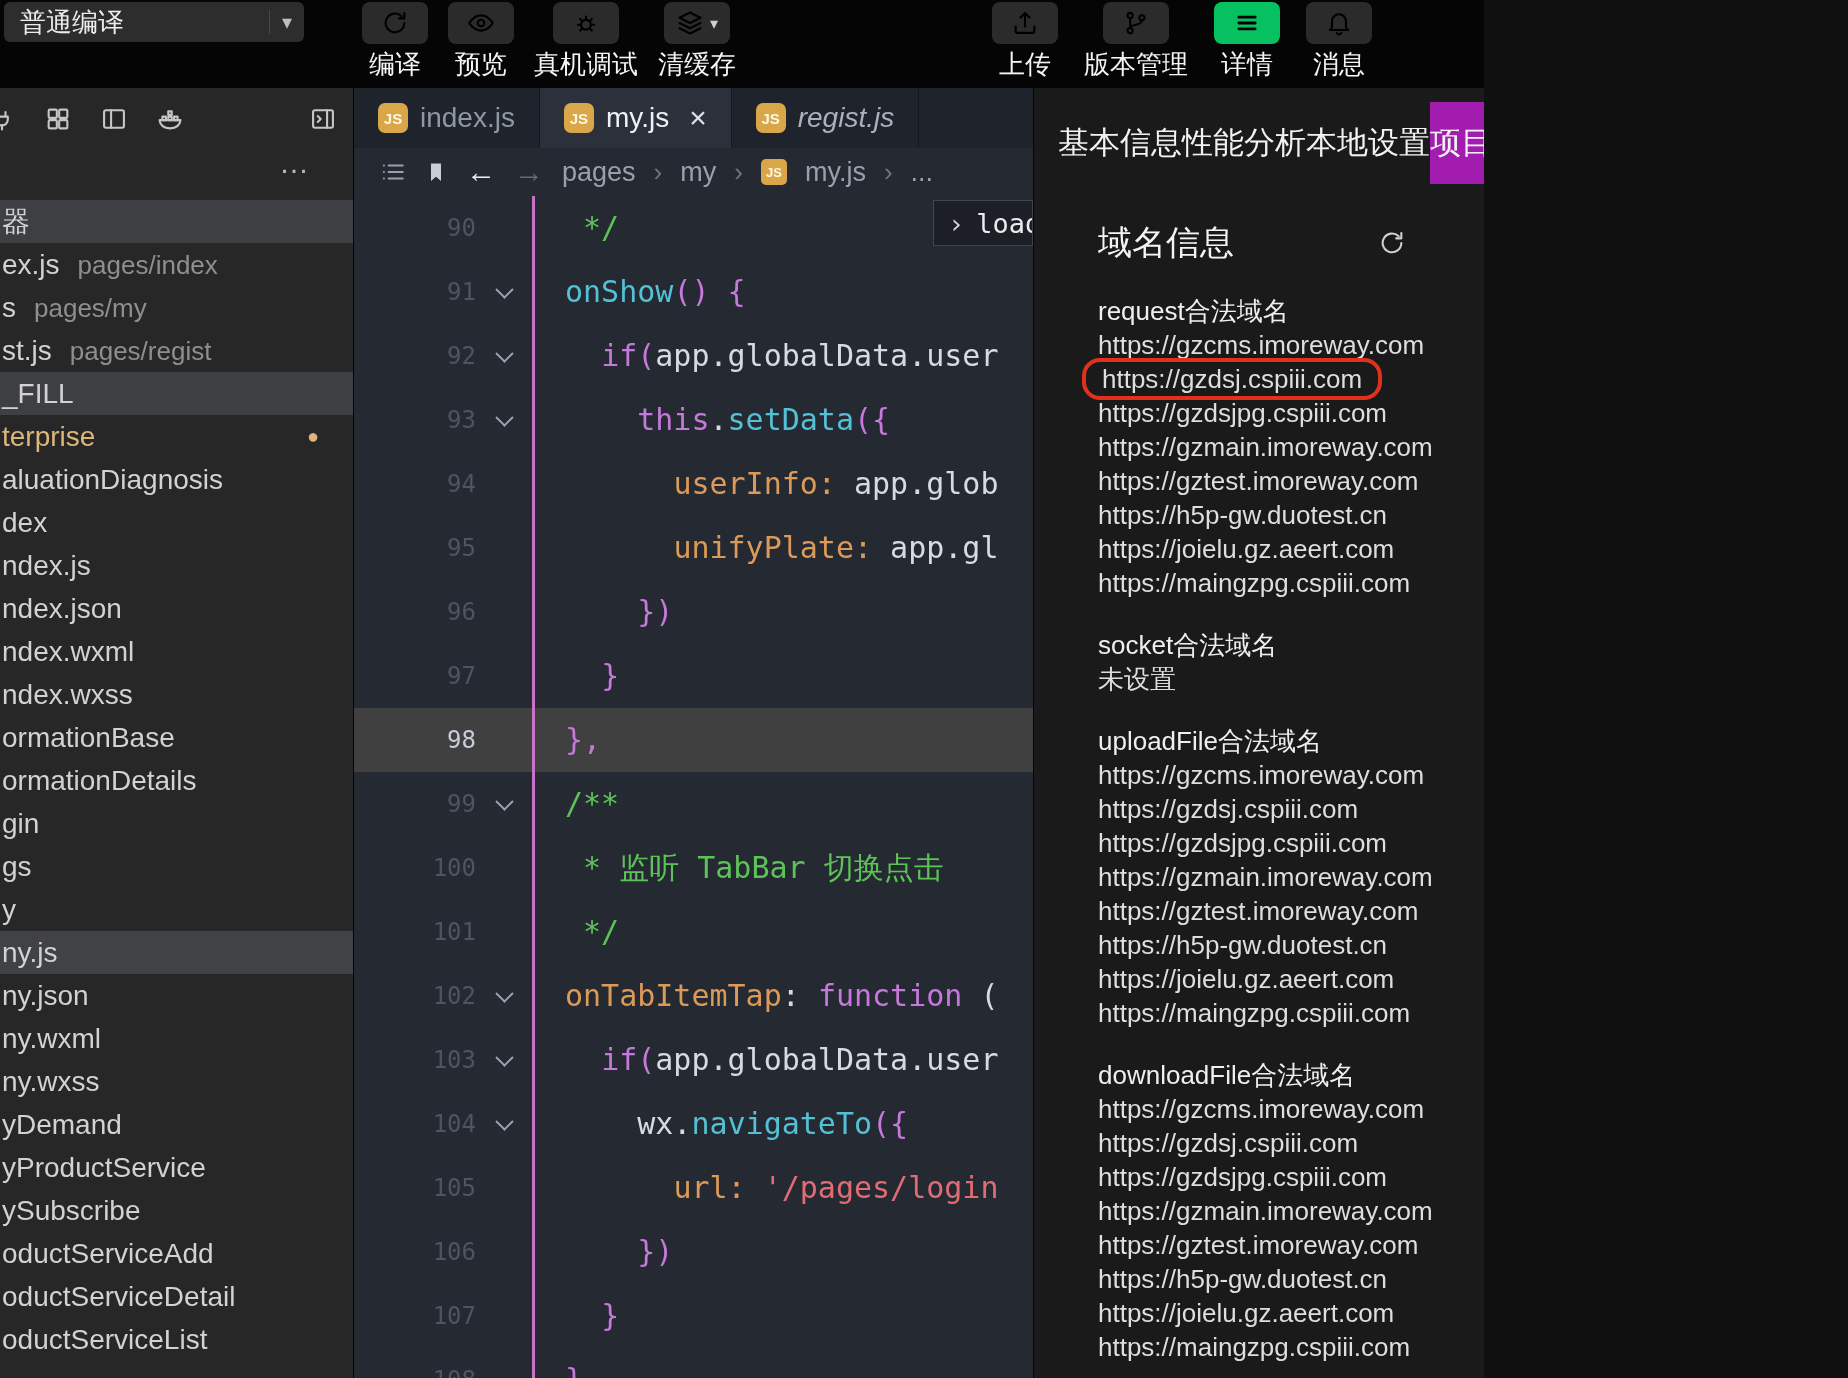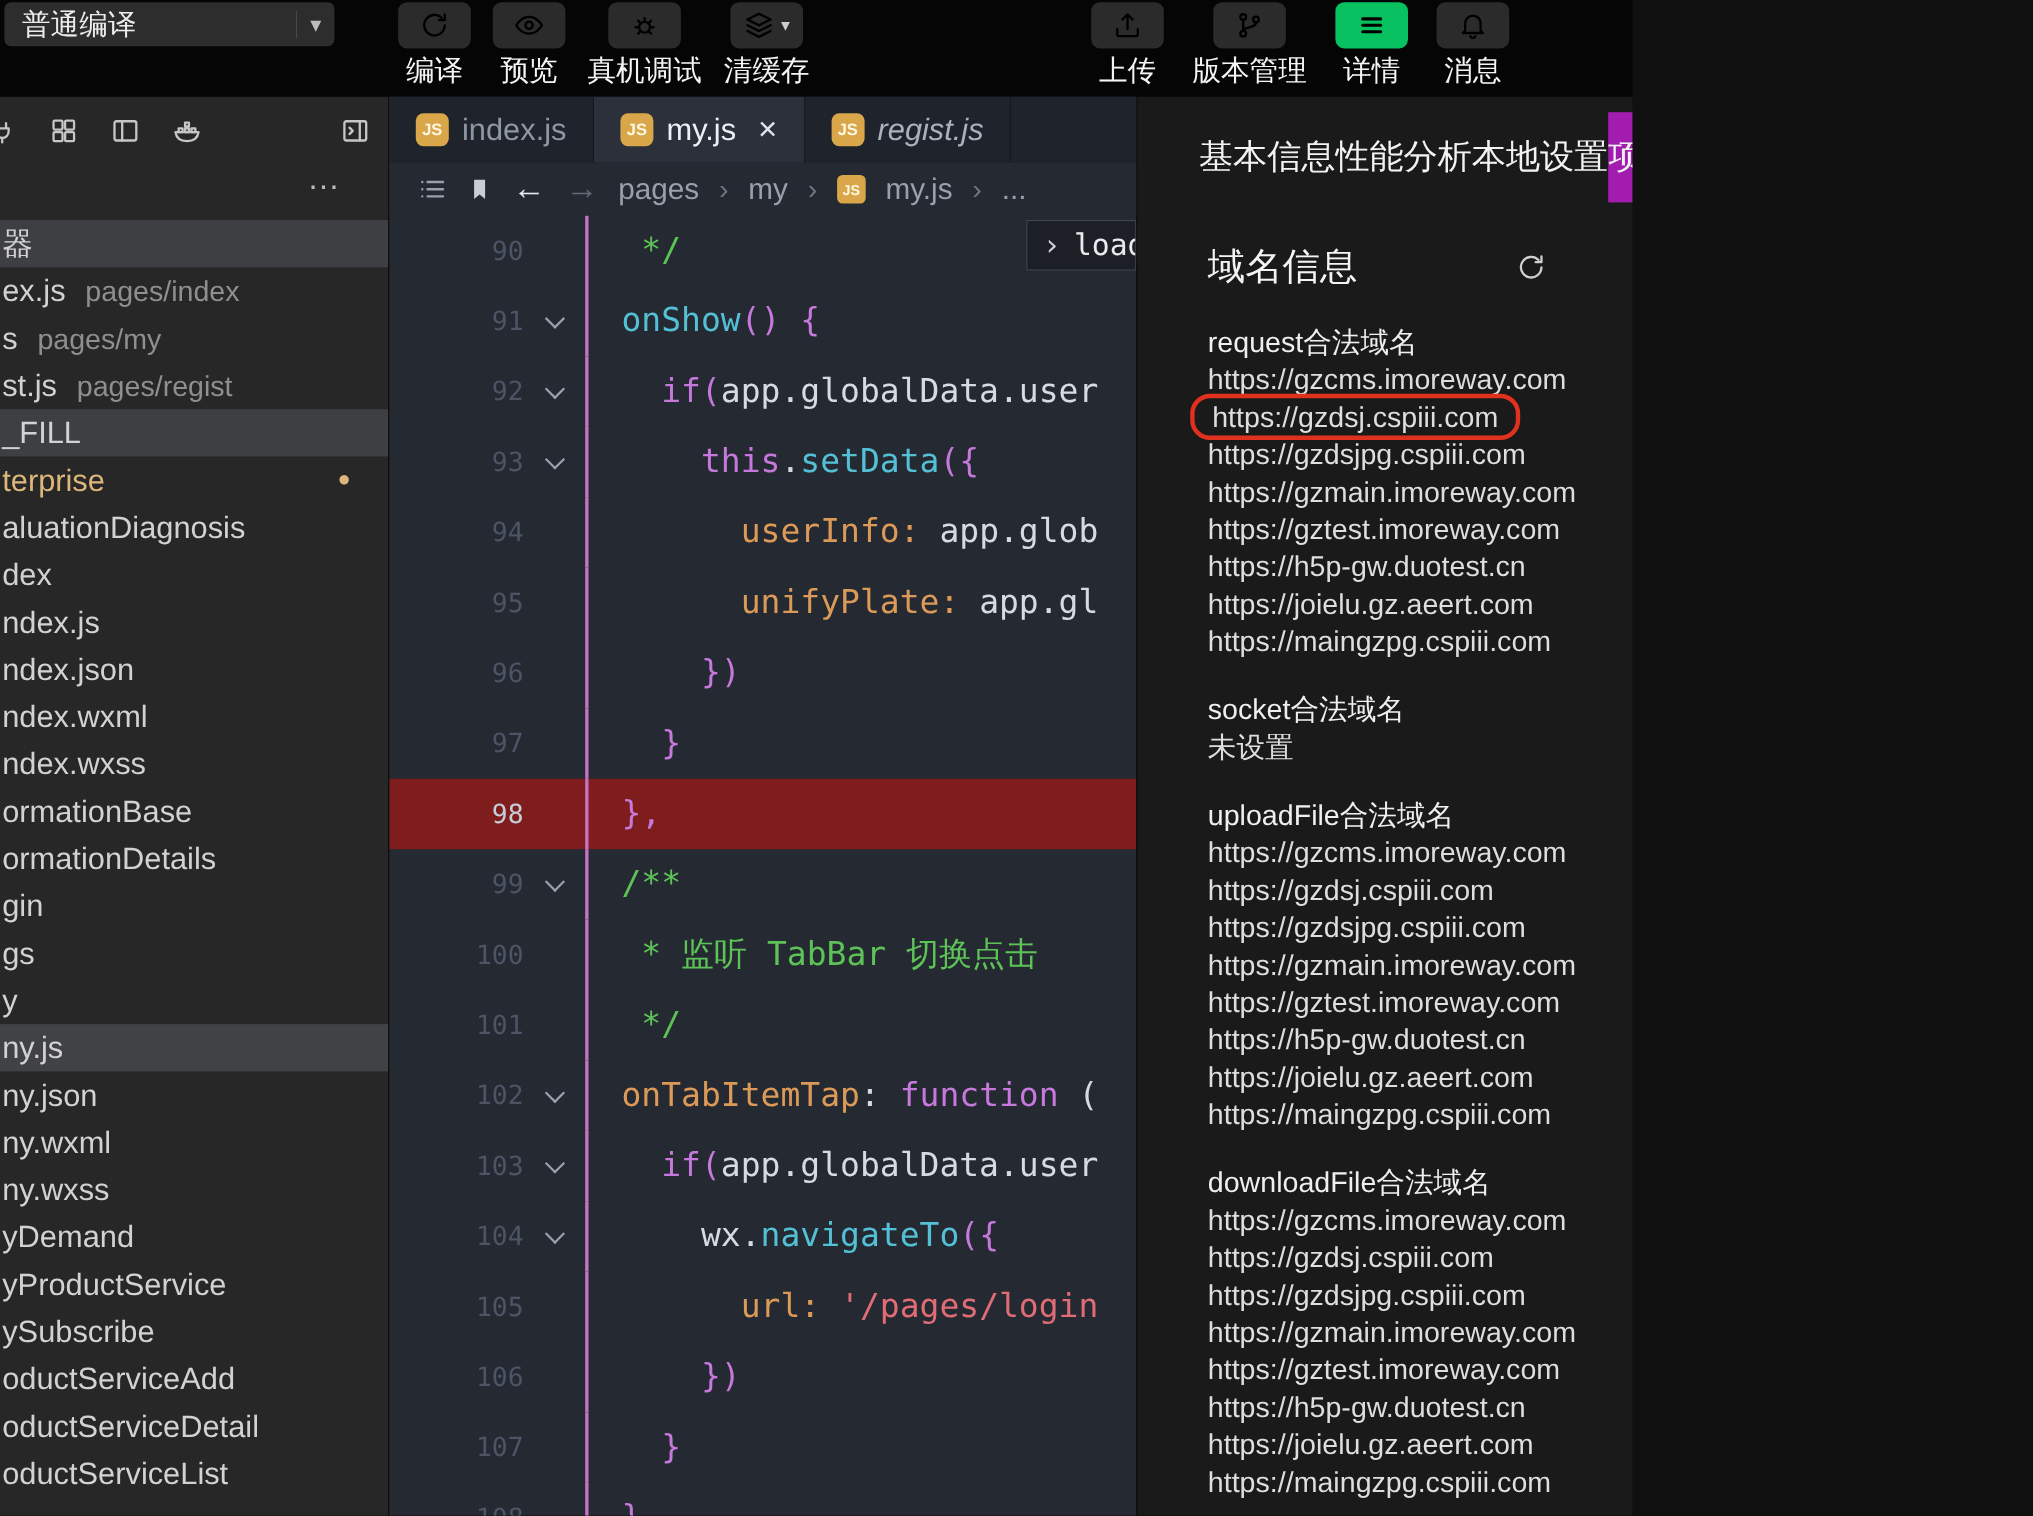--- a/index.html
+++ b/index.html
@@ -60,21 +60,21 @@
   .crumbbar { height:48px; flex:none; background:#252931; display:flex; align-items:center; gap:18px;
     padding-left:26px; font-size:27px; color:#99a0ac; white-space:nowrap; }
   .crumbbar .arrow-back { color:#e8ebf0; font-size:30px; }
   .crumbbar .arrow-fwd { color:#636b77; font-size:30px; }
   .crumb-sep { color:#6f7682; font-size:26px; }
   .bjs { width:26px; height:26px; border-radius:5px; background:#d9a74a; color:#fff7e2; font-weight:bold;
     font-size:13px; display:flex; align-items:center; justify-content:center; }
 
   .code { flex:1; position:relative; overflow:hidden; font-family:"DejaVu Sans Mono",monospace; font-size:30px; }
   .cline { display:flex; height:64px; line-height:64px; }
-  .cline.active { background:#7f1d1d; }
+  .cline.active { background:#404040; }
   .cnum { width:122px; flex:none; text-align:right; color:#4c5466; font-size:24px; }
   .cline.active .cnum { color:#c7cdd8; }
   .cfold { width:56px; flex:none; display:flex; align-items:center; justify-content:center; }
   .chev { display:inline-block; width:13px; height:13px; border-right:2.5px solid #9aa2b0; border-bottom:2.5px solid #9aa2b0;
     transform:rotate(45deg) translate(-2px,-2px); }
   .cmark { width:3px; flex:none; background:#c873c8; }
   .ctext { padding-left:30px; white-space:pre; }
   .tk-k  { color:#c678dd; }
   .tk-f  { color:#54c0d6; }
   .tk-pr { color:#dc9a58; }
@@ -82,21 +82,21 @@
   .tk-c  { color:#5dc258; }
   .tk-t  { color:#d6dae2; }
 
   .peek { position:absolute; top:4px; right:0; width:100px; height:46px; background:#1c2026;
     border:1.5px solid #3f4650; display:flex; align-items:center; gap:12px; padding:0 14px;
     color:#e8ebf0; font-size:27px; z-index:5; font-family:"DejaVu Sans Mono",monospace; overflow:hidden; }
   .peek .pchev { color:#cdd2da; }
 
   
   .panel { flex:1; background:#1a1a1a; display:flex; flex-direction:column; overflow:hidden; }
-  .ptabs { height:110px; flex:none; display:flex; align-items:center; padding:0 8px;margin-left:48px; }
+  .ptabs { height:110px; flex:none; display:flex; align-items:center; padding:0 24px; }
   .ptab { width:198px; height:82px; display:flex; align-items:center; justify-content:center;
     font-size:31px; color:#f2f2f2; white-space:nowrap; }
   .ptab.active { background:#a21caf; }
   .pbody { flex:1; padding:14px 78px 0 64px; overflow:hidden; }
   .ptitle-row { display:flex; align-items:center; justify-content:space-between; margin-top:8px; }
   .ptitle { margin:0; font-size:34px; font-weight:500; color:#f4f4f4; }
   .dgroup { margin-top:28px; }
   .dg-title { font-size:26px; line-height:34px; color:#efefef; }
   .domain { font-size:26px; line-height:34px; color:#dedede; white-space:nowrap; }
   .hlbox { display:inline-block; border:4px solid #e0301e; border-radius:18px; padding:2px 16px;

